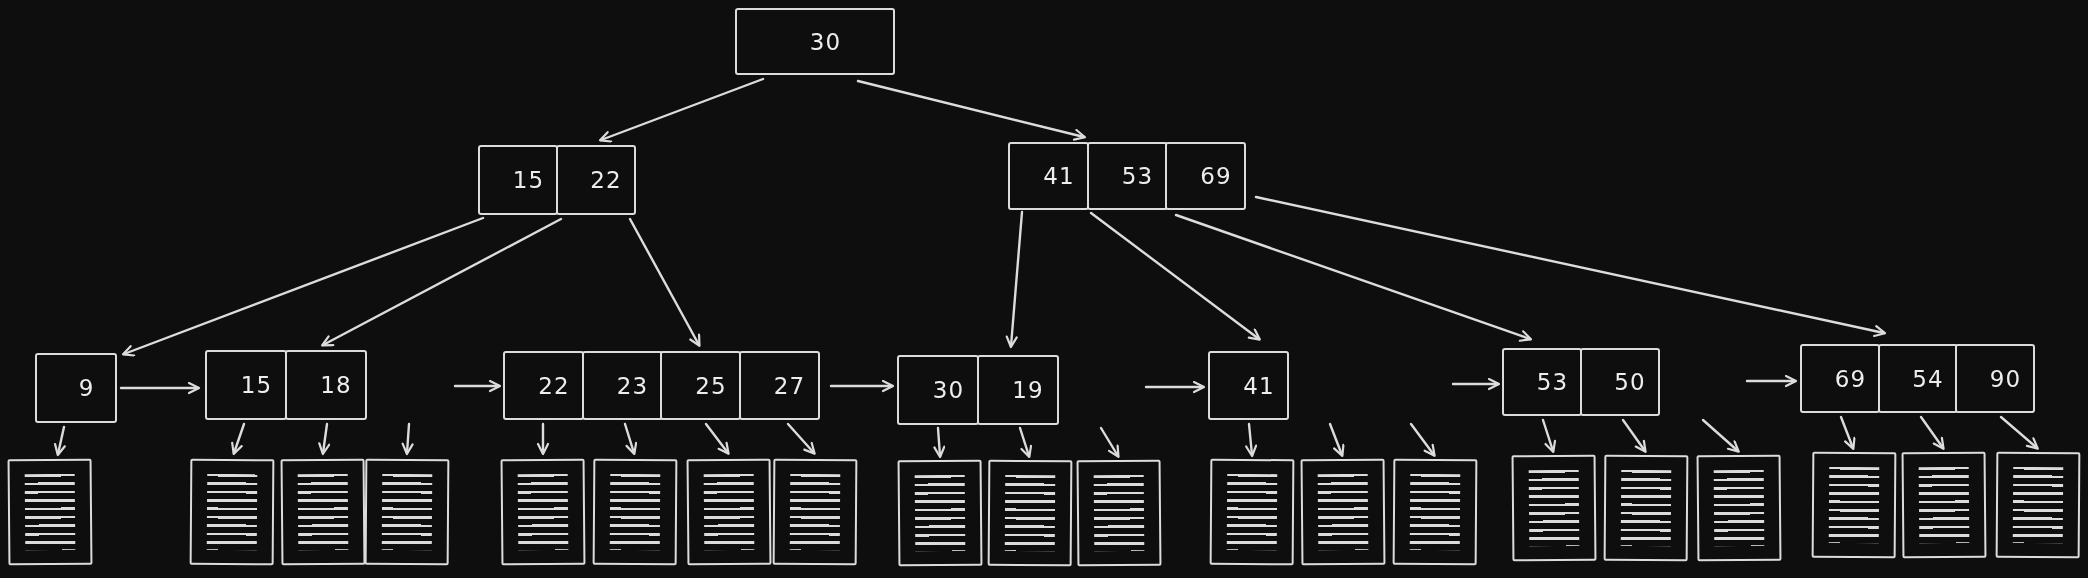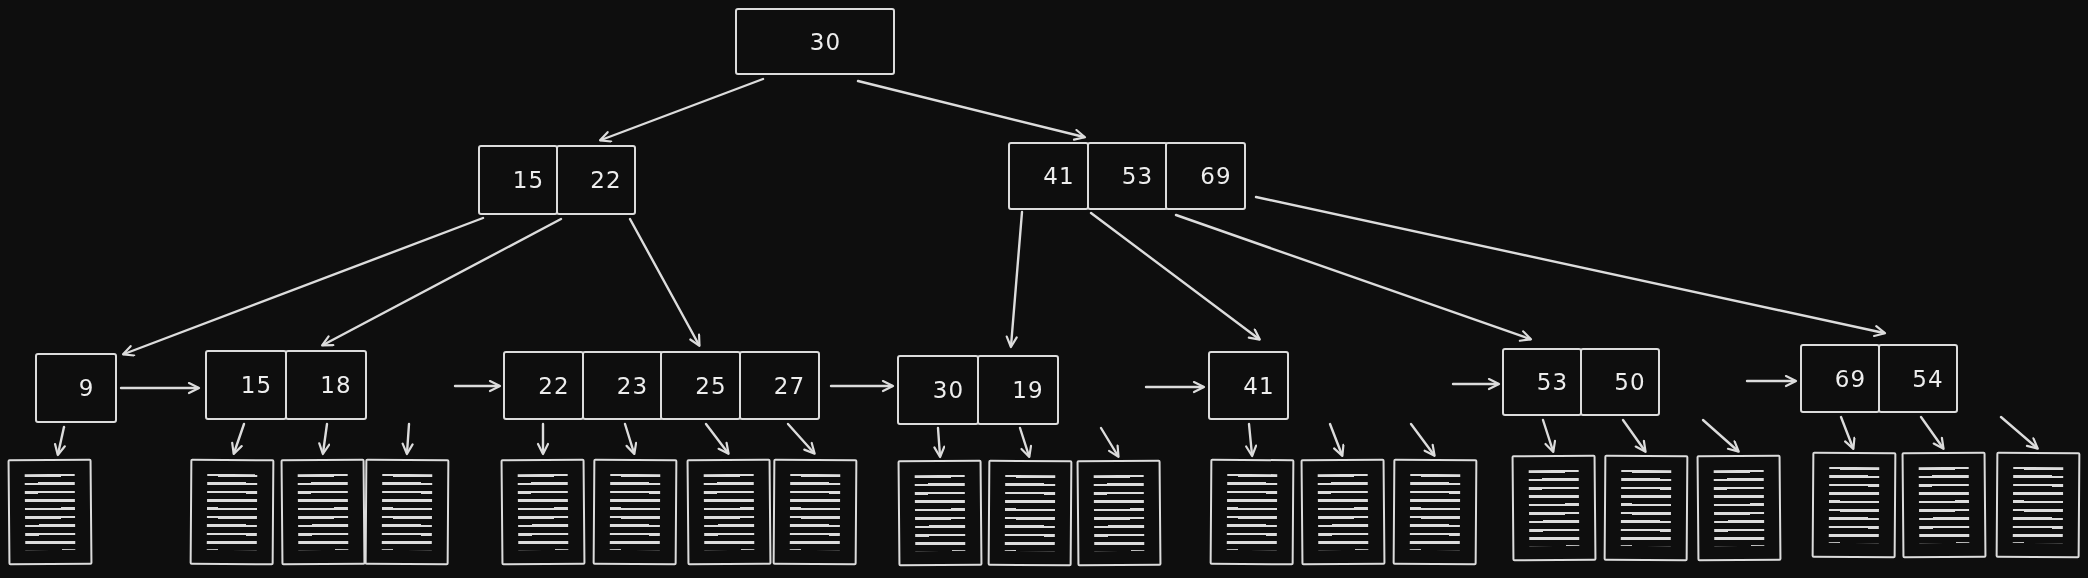--- a/index.html
+++ b/index.html
@@ -123,20 +123,21 @@
   <div class="node" style="left:1208px; top:351px; --cw:81px; --ch:69px">
     <div class="cell">41</div>
   </div>
   <div class="node" style="left:1502px; top:348px; --cw:80px; --ch:68px">
     <div class="cell">53</div>
     <div class="cell">50</div>
   </div>
   <div class="node" style="left:1800px; top:344px; --cw:80px; --ch:69px">
     <div class="cell">69</div>
     <div class="cell">54</div>
+    <div class="cell">90</div>
   </div>
 
   <div class="doc" style="left:8px;    top:459px"></div>
   <div class="doc" style="left:190px;  top:459px"></div>
   <div class="doc" style="left:281px;  top:459px"></div>
   <div class="doc" style="left:365px;  top:459px"></div>
   <div class="doc" style="left:501px;  top:459px"></div>
   <div class="doc" style="left:593px;  top:459px"></div>
   <div class="doc" style="left:687px;  top:459px"></div>
   <div class="doc" style="left:773px;  top:459px"></div>

